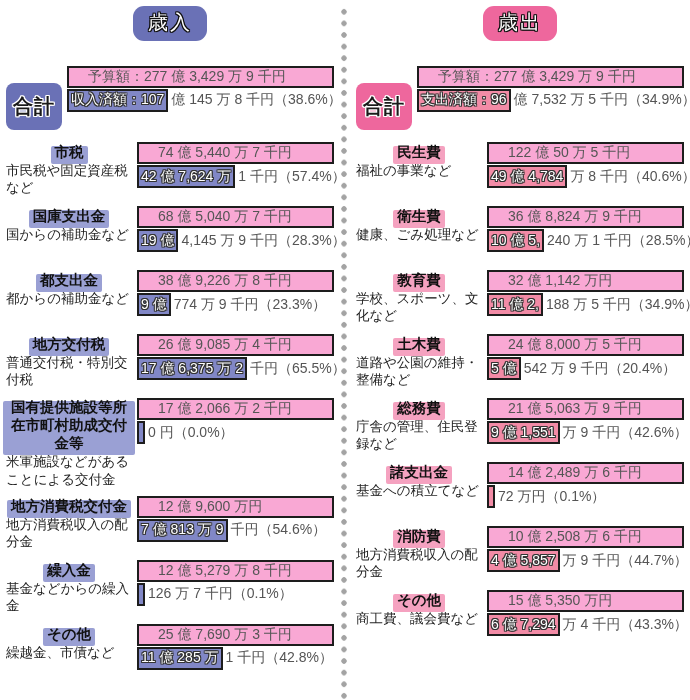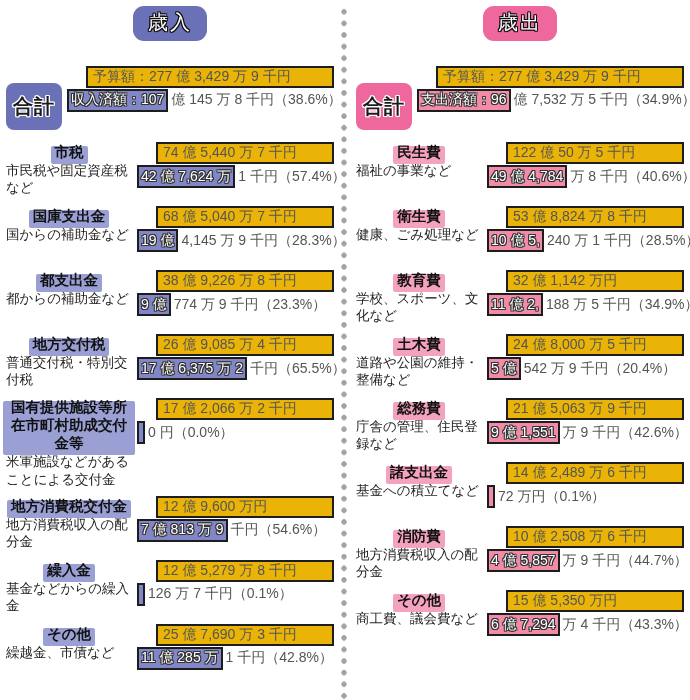--- a/index.html
+++ b/index.html
@@ -31,22 +31,22 @@
   .total-badge {
     flex:0 0 auto; background:var(--accent); border-radius:8px;
     padding:10px 7px; margin-right:5px;
     font-size:20px; font-weight:bold; color:#1a1a1a; letter-spacing:1px;
     text-shadow:-1px -1px 0 #fff,1px -1px 0 #fff,-1px 1px 0 #fff,1px 1px 0 #fff,-1px 0 0 #fff,1px 0 0 #fff,0 -1px 0 #fff,0 1px 0 #fff;
     margin-top:36px;
   }
   .total-bars { flex:1 1 auto; min-width:0; }
   .budget-box {
     display:flex; align-items:center; height:22px;
-    border:2px solid #1d1d1d; background:#eab308; padding:0 5px;
-    font-size:14px; color:#555; white-space:nowrap;margin-left:19px;
+    border:2px solid #1d1d1d; background:#f9a8d4; padding:0 19px;
+    font-size:14px; color:#555; white-space:nowrap;
   }
   .bar { display:flex; height:23px; margin-top:1px; font-size:14px; }
   .bar .fill {
     flex:0 0 auto; display:flex; align-items:center;
     background:var(--fill); border:2px solid #1d1d1d;
     min-width:3px; padding:0 2px; color:#fff; white-space:nowrap;
     text-shadow:-1px -1px 0 #333,1px -1px 0 #333,-1px 1px 0 #333,1px 1px 0 #333,-1px 0 0 #333,1px 0 0 #333,0 -1px 0 #333,0 1px 0 #333;
   }
   .bar .rest { display:flex; align-items:center; padding-left:3px; color:#555; white-space:nowrap; }
   .item { display:flex; margin-bottom:8px; min-height:56px; }
@@ -230,21 +230,21 @@
           </div>
       </div>
     </div>
 
     <div class="item">
       <div class="info">
         <div class="tagline"><span class="tag">衛生費</span></div>
         <div class="desc">健康、ごみ処理など</div>
       </div>
       <div class="bars">
-        <div class="budget-box">53 億 8,824 万 8 千円</div>
+        <div class="budget-box">36 億 8,824 万 9 千円</div>
         <div class="bar">
             <span class="fill">10 億 5,</span>
             <span class="rest">240 万 1 千円（28.5%）</span>
           </div>
       </div>
     </div>
 
     <div class="item">
       <div class="info">
         <div class="tagline"><span class="tag">教育費</span></div>

